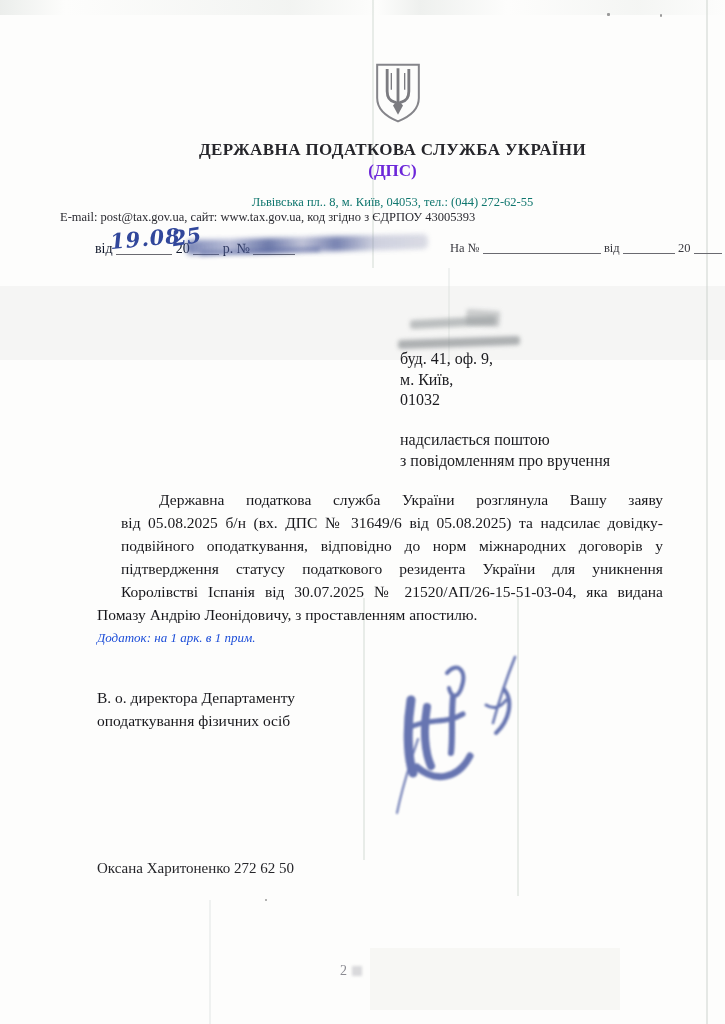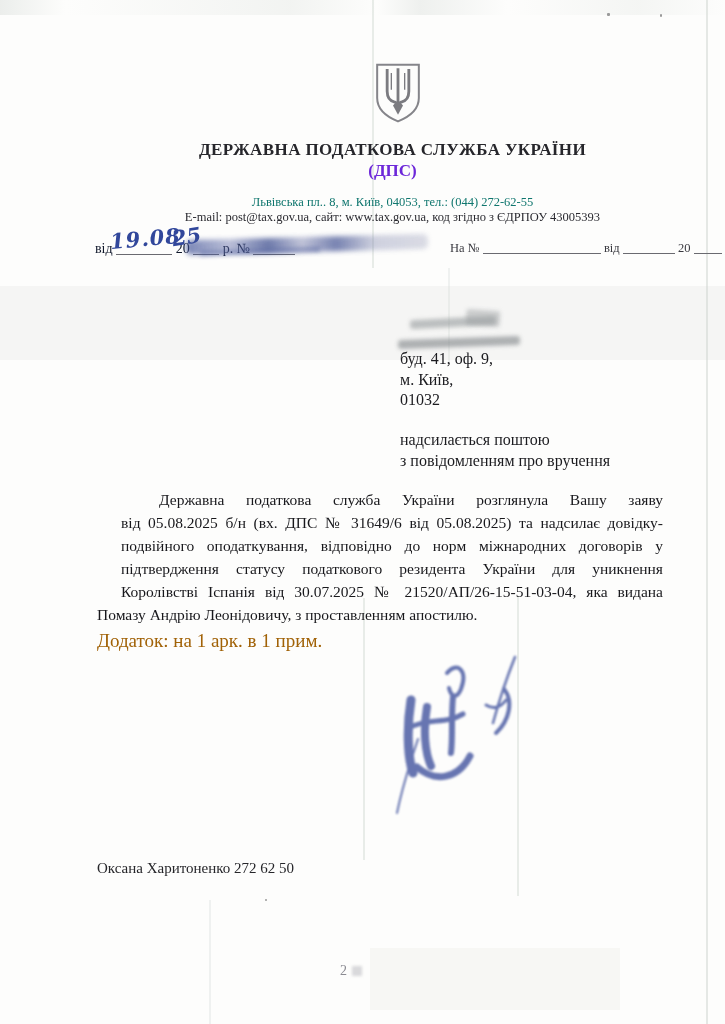--- a/index.html
+++ b/index.html
@@ -31,21 +31,21 @@
   .v6 { left:448px; top:268px; height:96px; background:rgba(210,216,211,.3); }
   .speck { background:#9a9a9a; border-radius:1px; }
   
   .emblem { left:371px; top:63px; width:54px; height:60px; }
   .org-name {
     left:60px; top:140px; width:665px; text-align:center;
     font-size:17px; font-weight:bold; letter-spacing:.4px; color:#26262b;
   }
   .org-abbr { left:60px; top:161px; width:665px; text-align:center; font-size:17px; font-weight:bold; color:#6d28d9; }
   .addr-line { left:60px; top:195px; width:665px; text-align:center; font-size:12.5px; color:#0f766e; }
-  .contact-line { left:60px; top:210px; width:665px; text-align:center; font-size:12.5px; color:#2a2a30;font-family:Liberation Serif, serif; }
+  .contact-line { left:60px; top:210px; width:665px; font-size:12.5px; color:#2a2a30;font-family:Liberation Serif, serif; }
   
   .date-row { left:95px; top:241px; font-size:14px; color:#0f172a; white-space:nowrap; }
   .blank { display:inline-block; border-bottom:1px solid #6a6a70; height:12px; vertical-align:-2px; }
   .b1 { width:56px; } .b2 { width:26px; } .b3 { width:42px; }
   .b4 { width:118px; } .b5 { width:52px; } .b6 { width:28px; }
   .reply-row { left:450px; top:241px; font-size:12.5px; color:#3a3a40; white-space:nowrap; }
   .hand { position:absolute; font-style:italic; font-weight:bold; color:#31479b; font-family:"DejaVu Serif", serif; }
   .hand-day { left:110px; top:226px; font-size:21px; transform:rotate(-5deg); letter-spacing:1px; }
   .hand-year { left:172px; top:224px; font-size:21px; transform:rotate(-9deg); }
   .smudge-number {
@@ -62,21 +62,21 @@
   .r1 { left:410px; top:318px; width:86px; height:9px; background:rgba(140,145,148,.55); transform:rotate(-3deg); }
   .r2 { left:466px; top:310px; width:34px; height:16px; background:rgba(150,155,158,.45); transform:rotate(4deg); }
   .r3 { left:398px; top:338px; width:122px; height:9px; background:rgba(125,130,134,.6); transform:rotate(-2deg); }
   .recipient { left:400px; top:349px; font-size:16px; line-height:20.5px; color:#1c1c20; }
   .delivery { left:400px; top:429px; font-size:16px; line-height:21px; color:#1c1c20; }
   
   .body-par { left:97px; top:488px; width:566px; font-size:15.5px; line-height:23px; color:#18181c; }
   .jline { text-align:justify; text-align-last:justify;margin-left:24px; }
   .jfirst { padding-left:38px; }
   .jlast { text-align:left; text-align-last:left; }
-  .attachment { left:97px; top:630px; font-size:19px; color:#a16207; }
+  .attachment { left:97px; top:630px; font-size:13px; color:#1d4ed8;font-style:italic; }
   .signer { left:97px; top:686px; font-size:15.5px; line-height:23px; color:#18181c; }
   .signature-svg { left:383px; top:645px; }
   .contact-person { left:97px; top:860px; font-size:15px; color:#26262a; }
   .page-number { left:340px; top:963px; font-size:14px; color:#8b8b92; }
   .page-number-smear { left:352px; top:966px; width:10px; height:10px; background:rgba(150,150,158,.35); filter:blur(1.5px); }
 </style>
 </head>
 <body>
 
 <div class="page">
@@ -154,20 +154,24 @@
     <div class="jline jfirst">Державна податкова служба України розглянула Вашу заяву</div>
     <div class="jline">від 05.08.2025 б/н (вх. ДПС № 31649/6 від 05.08.2025) та надсилає довідку-</div>
     <div class="jline">подвійного оподаткування, відповідно до норм міжнародних договорів у</div>
     <div class="jline">підтвердження статусу податкового резидента України для уникнення</div>
     <div class="jline">Королівстві Іспанія від 30.07.2025 № 21520/АП/26-15-51-03-04, яка видана</div>
     <div class="jlast">Помазу Андрію Леонідовичу, з проставленням апостилю.</div>
   </div>
 
   <div class="artifact attachment">Додаток: на 1 арк. в 1 прим.</div>
 
+  <div class="artifact signer">
+    <div>В. о. директора Департаменту</div>
+    <div>оподаткування фізичних осіб</div>
+  </div>
 
   <svg class="artifact signature-svg" width="150" height="175" viewBox="0 0 150 175" style="filter:blur(1.1px); opacity:.78;">
     <g fill="none" stroke="#3d4f9c" stroke-linecap="round">
       <path d="M14 168 C18 148 27 118 35 94" stroke-width="2"></path>
       <path d="M28 55 C24 80 24 110 30 128" stroke-width="9"></path>
       <path d="M44 62 C40 85 42 108 48 121" stroke-width="8"></path>
       <path d="M34 122 C52 138 75 134 87 111" stroke-width="7"></path>
       <path d="M70 52 C68 72 70 92 68 108" stroke-width="6"></path>
       <path d="M64 28 C74 16 85 25 78 44 C74 54 68 52 66 43" stroke-width="4"></path>
       <path d="M24 84 C44 72 62 80 80 69" stroke-width="5"></path>

